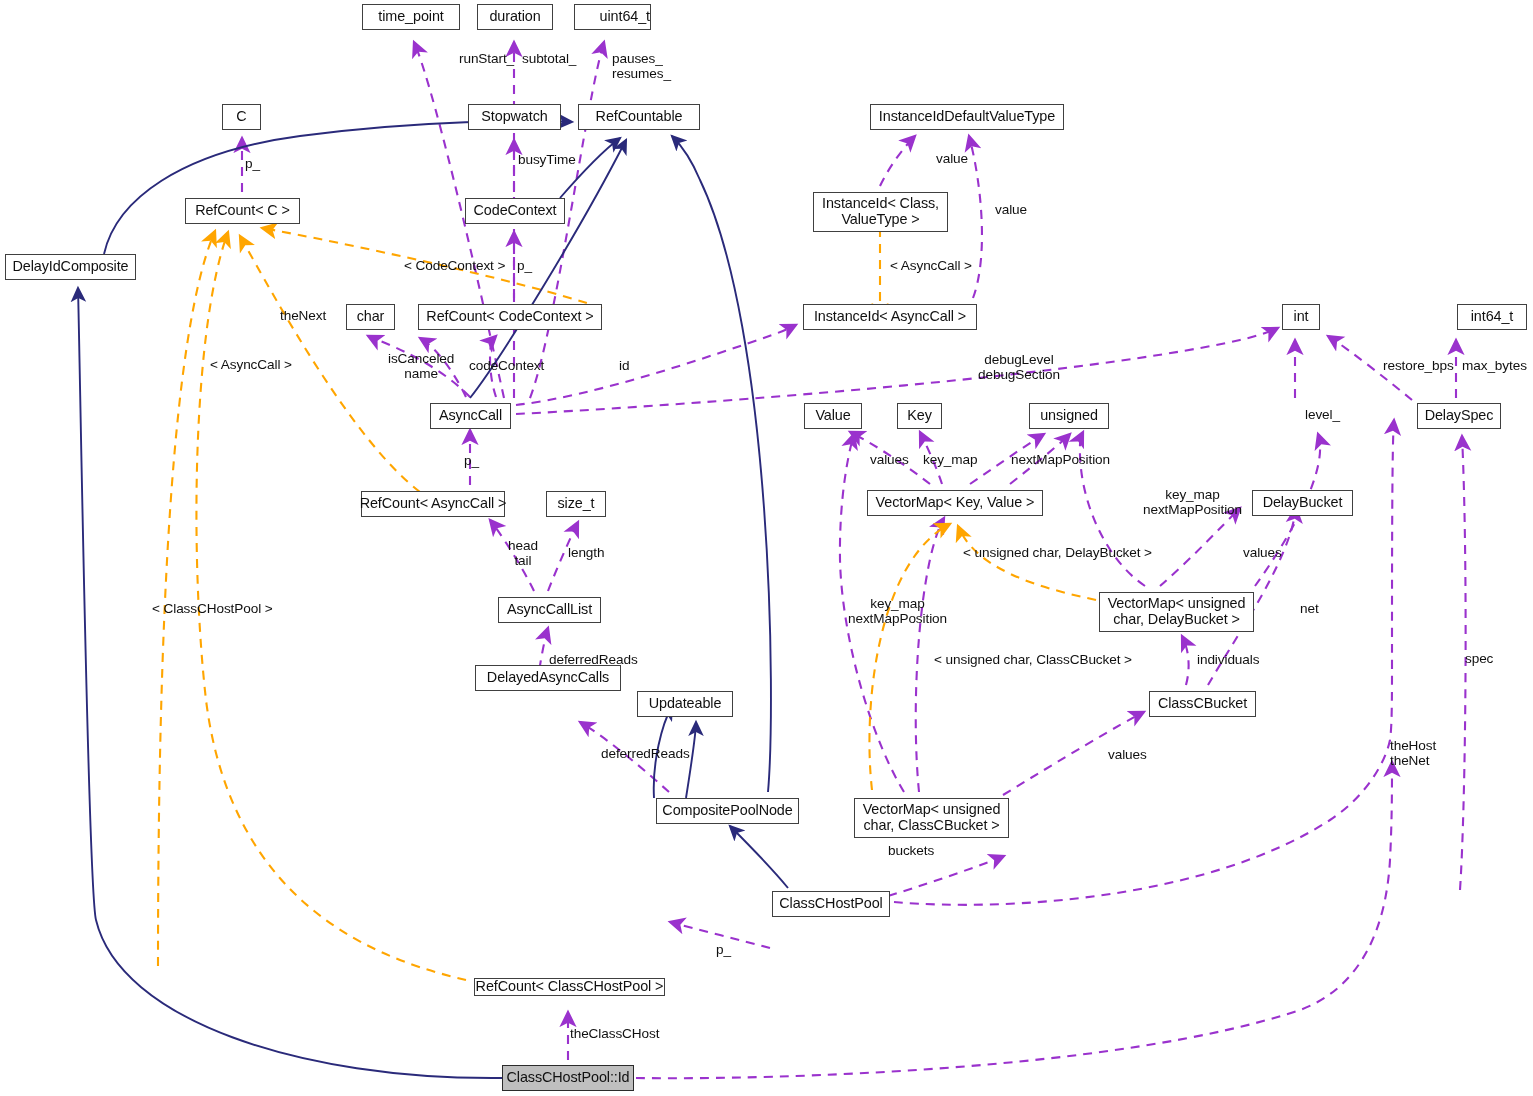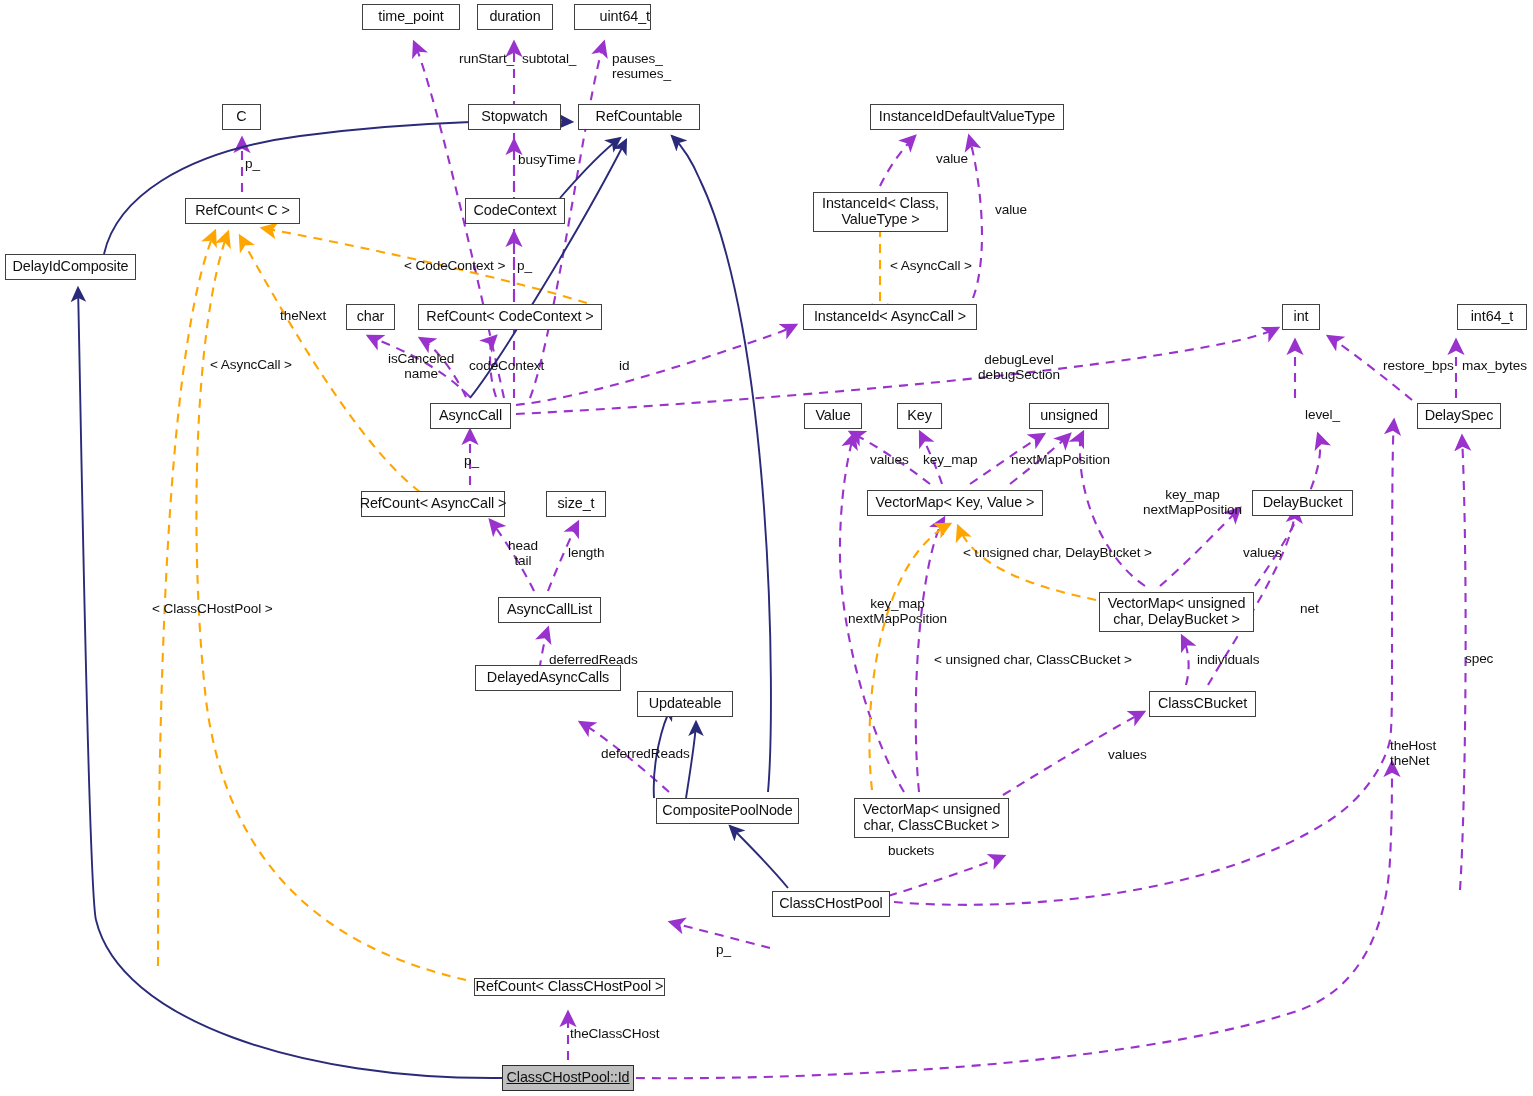--- a/index.html
+++ b/index.html
@@ -36,21 +36,20 @@
     align-items: center;
     justify-content: center;
     text-align: center;
     white-space: pre;
     letter-spacing: -0.1px;
     z-index: 3;
   }
   .node.current {
     background: #bfbfbf;
     border-color: #2b2b2b;
-    text-decoration: underline;
   }
   .edge-label {
     position: absolute;
     font-size: 13.6px;
     line-height: 1.12;
     color: #101010;
     white-space: pre;
     z-index: 2;
     letter-spacing: -0.1px;
   }

